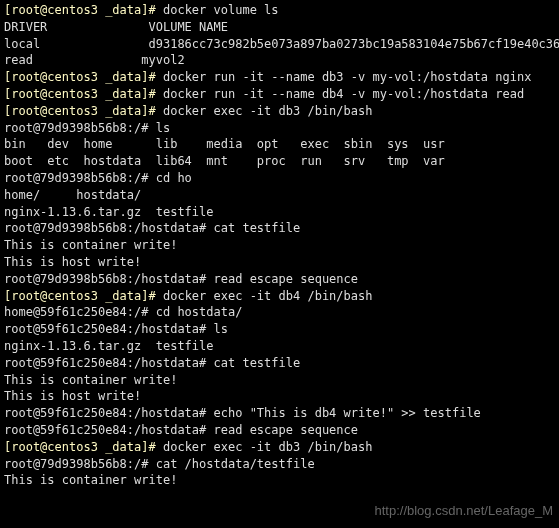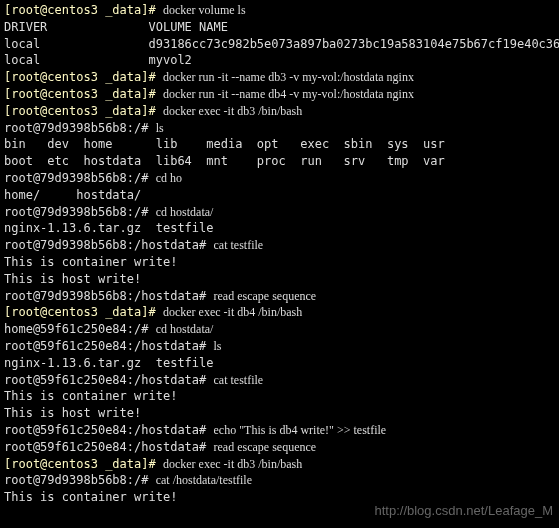--- a/index.html
+++ b/index.html
@@ -11,47 +11,46 @@
       line-height: 1.4;
       padding: 2px 4px;
       width: 559px;
       height: 528px;
       overflow: hidden;
       position: relative;
     }
     .line { white-space: pre; color: #ddd; }
     .host-prompt { color: #fef9c3; }
     .container-prompt { color: #ddd; margin-top: 23px; }
-    .cmd { color: #ddd; font-family: Liberation Serif, serif; }
+    .cmd { color: #ddd; }
     .watermark {
       position: absolute;
       bottom: 8px;
       right: 6px;
       color: #666;
       font-size: 13px;
       font-family: Arial, sans-serif;
     }
   </style>
 </head>
 <body>
 
 <div id="terminal">
     <div class="line"><span class="host-prompt">[root@centos3 _data]# </span><span class="cmd">docker volume ls</span></div>
     <div class="line">DRIVER              VOLUME NAME</div>
     <div class="line">local               d93186cc73c982b5e073a897ba0273bc19a583104e75b67cf19e40c3693</div>
-    <div class="line">local               myvol2</div>
+    <div class="line">read               myvol2</div>
     <div class="line"><span class="host-prompt">[root@centos3 _data]# </span><span class="cmd">docker run -it --name db3 -v my-vol:/hostdata nginx</span></div>
-    <div class="line"><span class="host-prompt">[root@centos3 _data]# </span><span class="cmd">docker run -it --name db4 -v my-vol:/hostdata nginx</span></div>
+    <div class="line"><span class="host-prompt">[root@centos3 _data]# </span><span class="cmd">docker run -it --name db4 -v my-vol:/hostdata read</span></div>
     <div class="line"><span class="host-prompt">[root@centos3 _data]# </span><span class="cmd">docker exec -it db3 /bin/bash</span></div>
     <div class="line"><span class="container-prompt">root@79d9398b56b8:/# </span><span class="cmd">ls</span></div>
     <div class="line">bin   dev  home      lib    media  opt   exec  sbin  sys  usr</div>
     <div class="line">boot  etc  hostdata  lib64  mnt    proc  run   srv   tmp  var</div>
     <div class="line"><span class="container-prompt">root@79d9398b56b8:/# </span><span class="cmd">cd ho</span></div>
     <div class="line">home/     hostdata/</div>
-    <div class="line"><span class="container-prompt">root@79d9398b56b8:/# </span><span class="cmd">cd hostdata/</span></div>
     <div class="line">nginx-1.13.6.tar.gz  testfile</div>
     <div class="line"><span class="container-prompt">root@79d9398b56b8:/hostdata# </span><span class="cmd">cat testfile</span></div>
     <div class="line">This is container write!</div>
     <div class="line">This is host write!</div>
     <div class="line"><span class="container-prompt">root@79d9398b56b8:/hostdata# </span><span class="cmd">read escape sequence</span></div>
     <div class="line"><span class="host-prompt">[root@centos3 _data]# </span><span class="cmd">docker exec -it db4 /bin/bash</span></div>
     <div class="line"><span class="container-prompt">home@59f61c250e84:/# </span><span class="cmd">cd hostdata/</span></div>
     <div class="line"><span class="container-prompt">root@59f61c250e84:/hostdata# </span><span class="cmd">ls</span></div>
     <div class="line">nginx-1.13.6.tar.gz  testfile</div>
     <div class="line"><span class="container-prompt">root@59f61c250e84:/hostdata# </span><span class="cmd">cat testfile</span></div>

